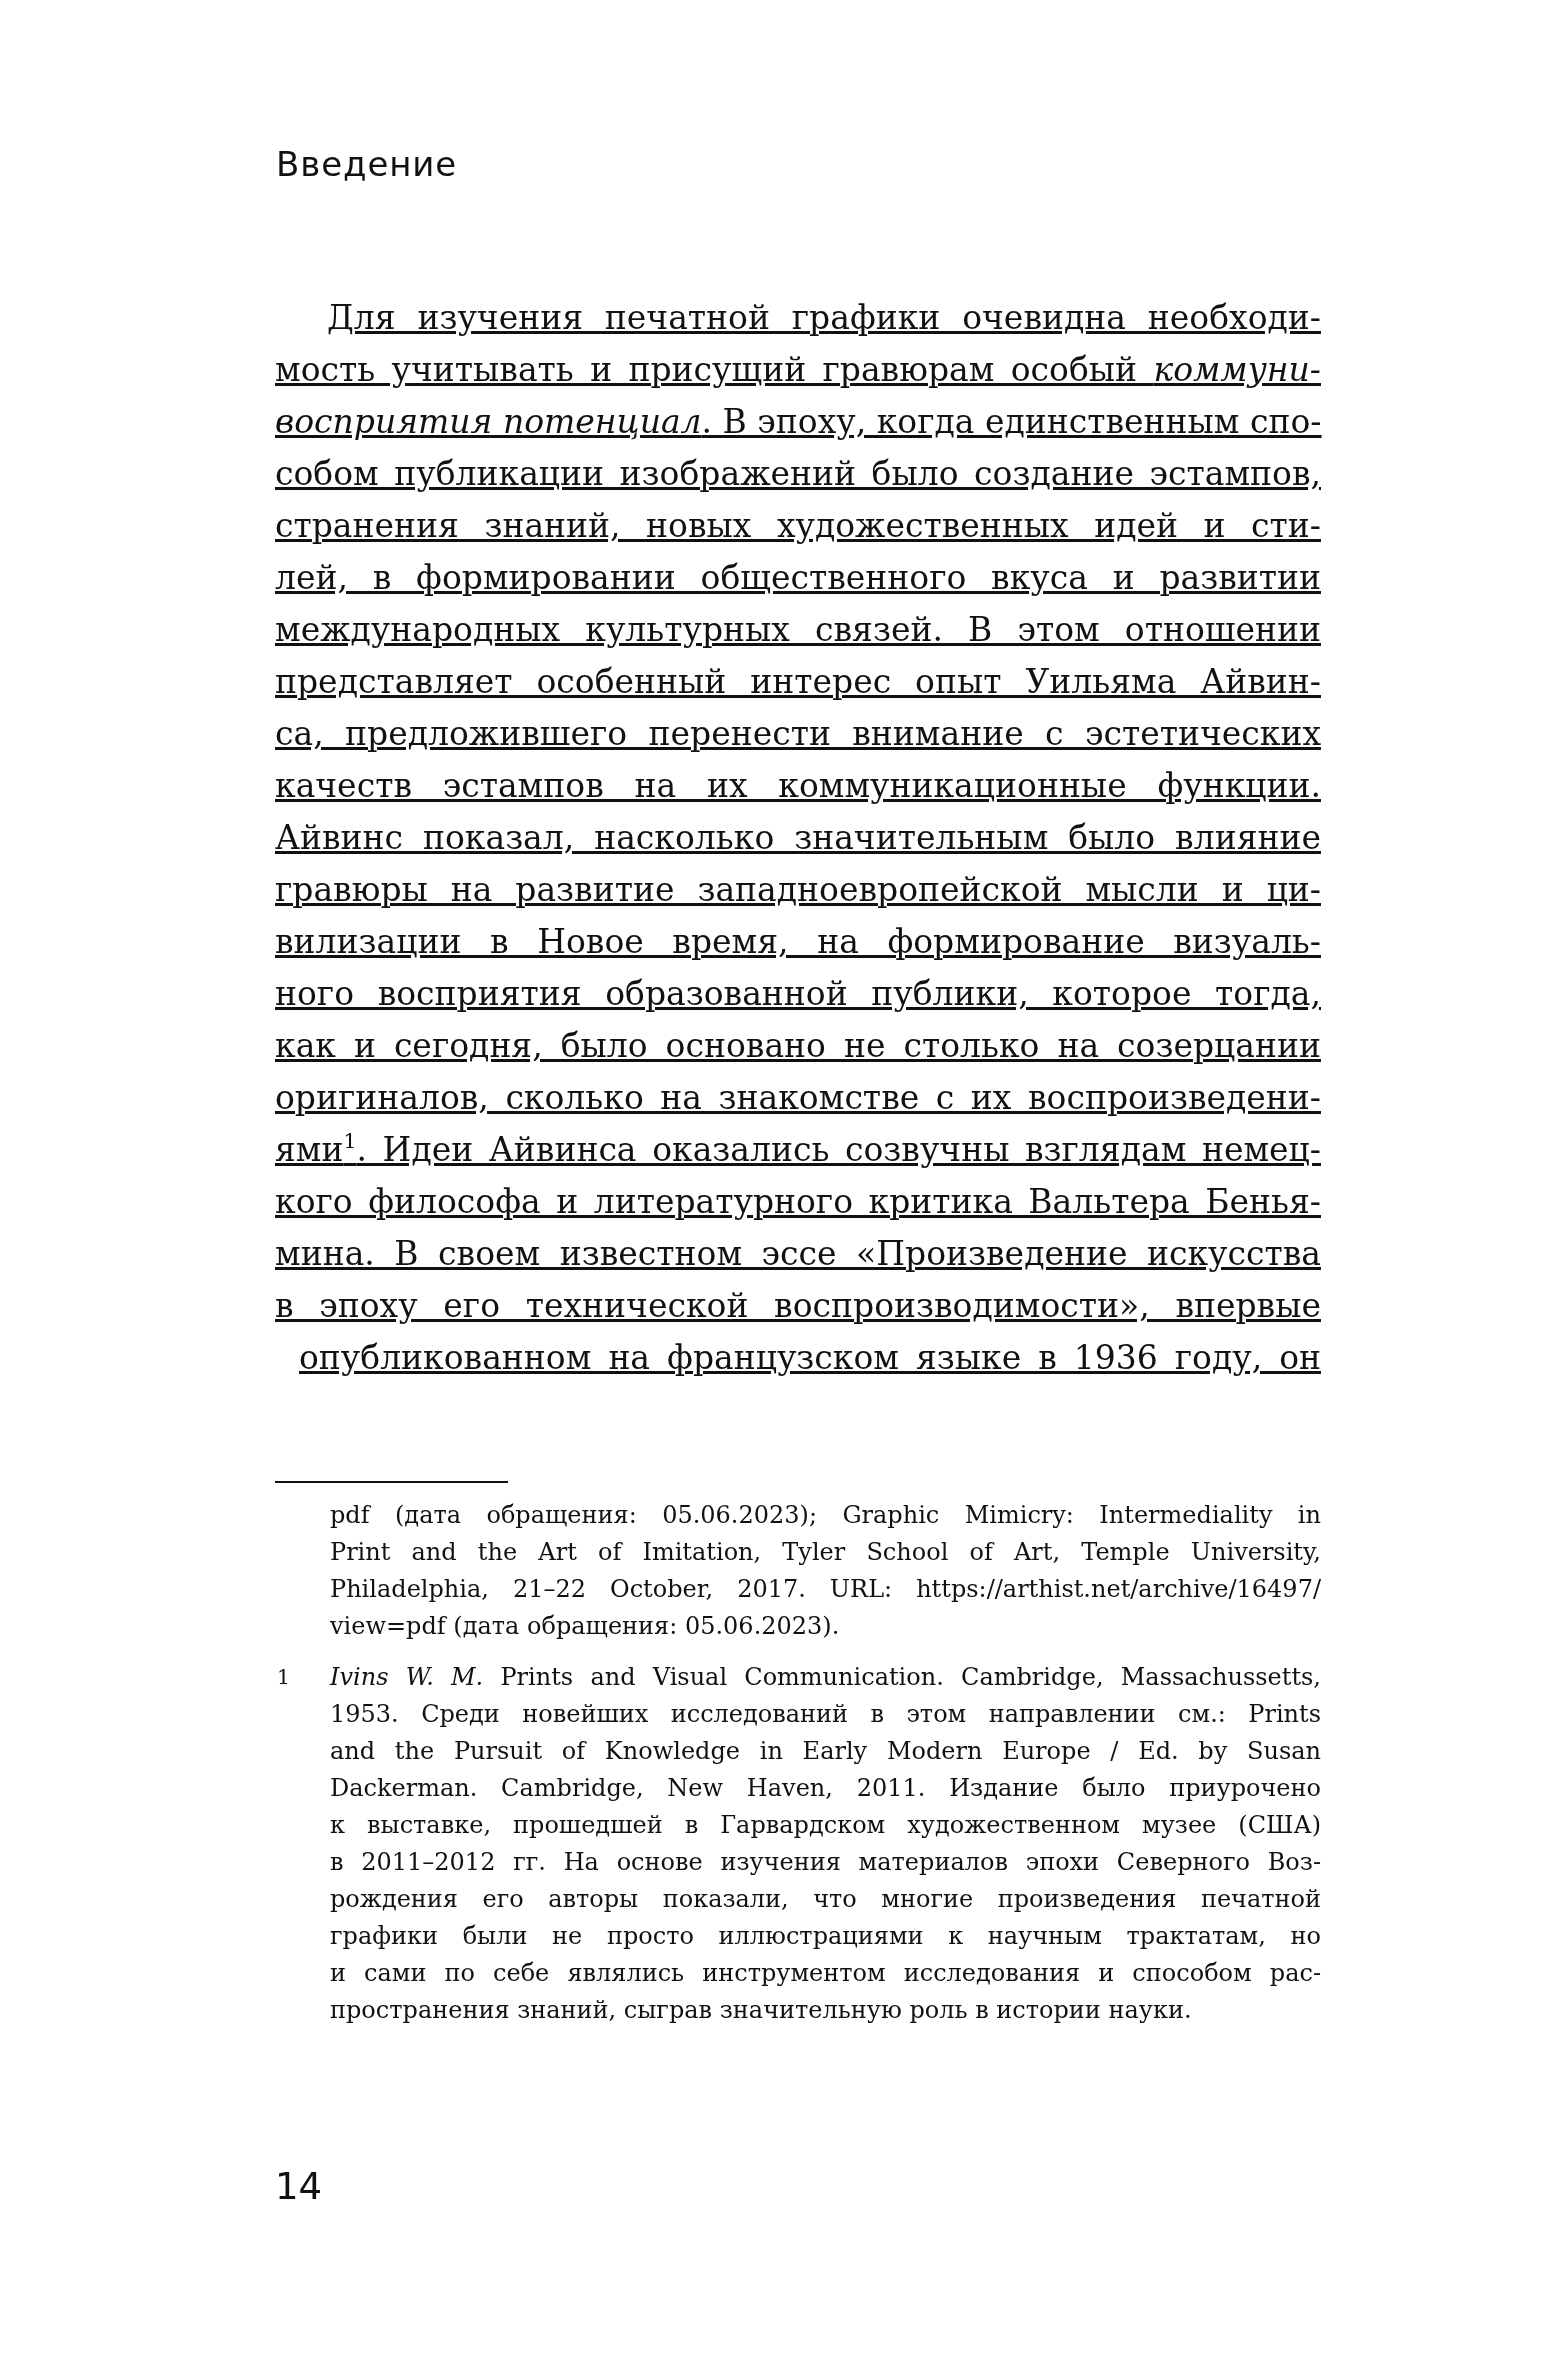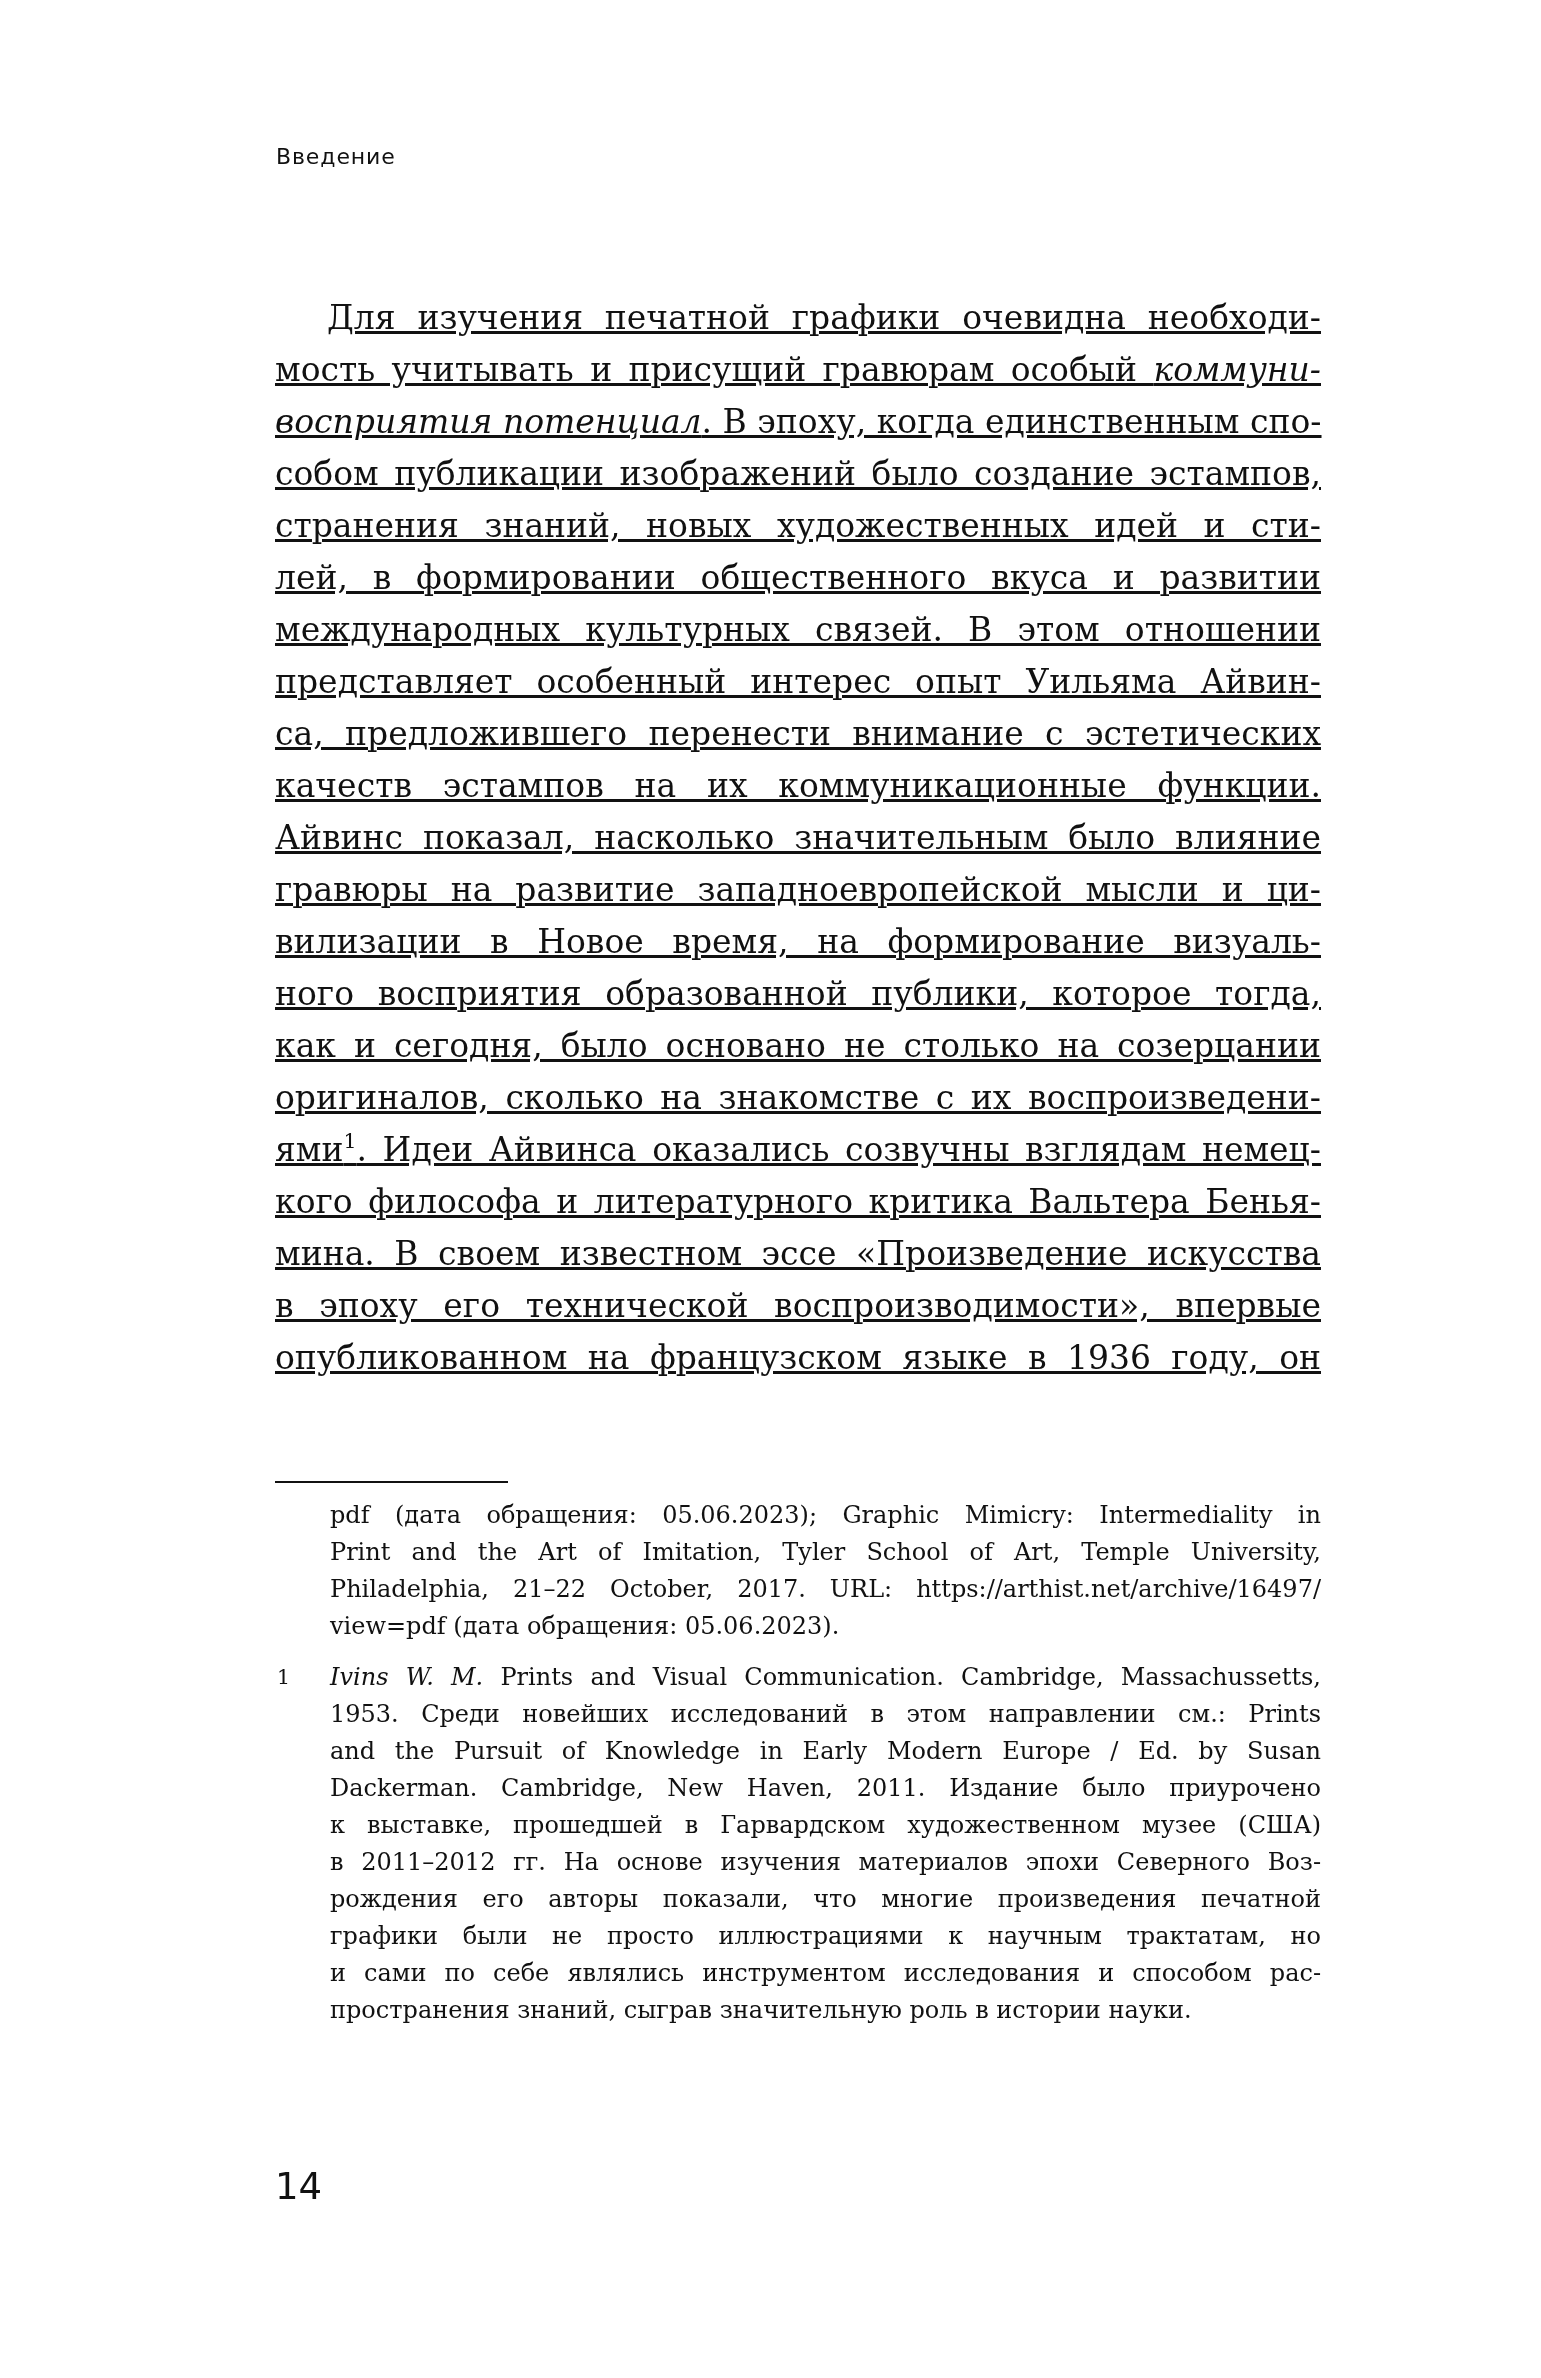--- a/index.html
+++ b/index.html
@@ -12,21 +12,21 @@
       height: 2378px;
       position: relative;
       overflow: hidden;
       color: #111111;
     }
     .running-head {
       position: absolute;
       left: 276px;
       top: 144px;
       font-family: "DejaVu Sans", sans-serif;
-      font-size: 22px;
+      font-size: 34px;
       letter-spacing: 0.9px;
       color: #111;
     }
     .body-text {
       position: absolute;
       left: 275px;
       width: 1046px;
       top: 292px;
       font-family: "DejaVu Serif", serif;
       font-size: 33px;
@@ -127,21 +127,21 @@
   <span class="line" style="word-spacing: 0px;"><span>Айвинс показал, насколько значительным было влияние</span></span>
   <span class="line" style="word-spacing: 0px;"><span>гравюры на развитие западноевропейской мысли и ци-</span></span>
   <span class="line" style="word-spacing: 0px;"><span>вилизации в Новое время, на формирование визуаль-</span></span>
   <span class="line" style="word-spacing: 0px;"><span>ного восприятия образованной публики, которое тогда,</span></span>
   <span class="line" style="word-spacing: 0px;"><span>как и сегодня, было основано не столько на созерцании</span></span>
   <span class="line" style="word-spacing: 0px;"><span>оригиналов, сколько на знакомстве с их воспроизведени-</span></span>
   <span class="line" style="word-spacing: 0px;"><span>ями</span><sup>1</sup><span>. Идеи Айвинса оказались созвучны взглядам немец-</span></span>
   <span class="line" style="word-spacing: 0px;"><span>кого философа и литературного критика Вальтера Бенья-</span></span>
   <span class="line" style="word-spacing: 0px;"><span>мина. В своем известном эссе «Произведение искусства</span></span>
   <span class="line" style="word-spacing: 0px;"><span>в эпоху его технической воспроизводимости», впервые</span></span>
-  <span class="line" style="word-spacing: 0px;"><span>опубликованном на французском языке в 1936 году, он</span></span>
+  <span class="line" style="word-spacing: 0px; margin-left: 24px;"><span>опубликованном на французском языке в 1936 году, он</span></span>
 </div>
 
 <div class="footnote-rule"></div>
 
 <div class="footnotes">
   <div class="fn-block">
     <span class="fn-line" style="word-spacing: 0px;"><span>pdf (дата обращения: 05.06.2023); Graphic Mimicry: Intermediality in</span></span>
     <span class="fn-line" style="word-spacing: 0px;"><span>Print and the Art of Imitation, Tyler School of Art, Temple University,</span></span>
     <span class="fn-line" style="word-spacing: 0px;"><span>Philadelphia, 21–22 October, 2017. URL: https://arthist.net/archive/16497/</span></span>
     <span class="fn-line last"><span>view=pdf (дата обращения: 05.06.2023).</span></span>

